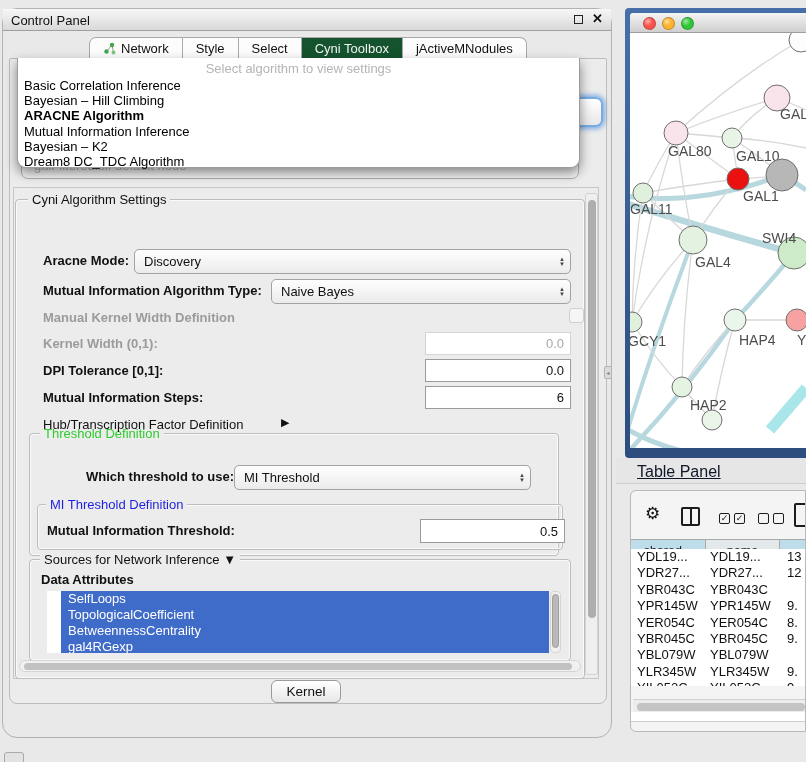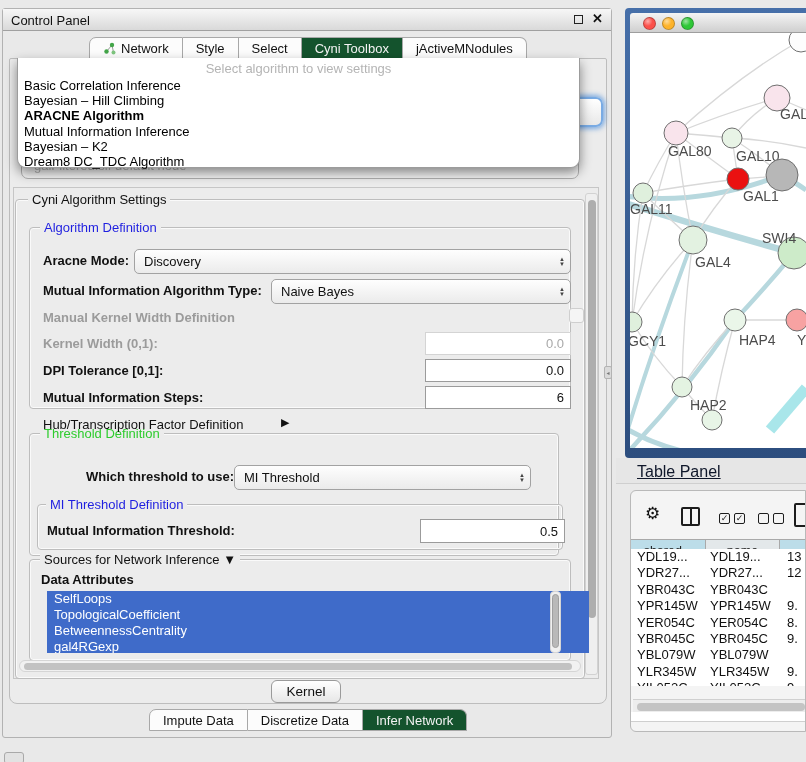--- a/index.html
+++ b/index.html
@@ -1,21 +1,21 @@
 <!DOCTYPE html>
 <html><head>
 <meta charset="utf-8">
 <style>
   html,body{margin:0;padding:0;background:#e9e9e9;}
   *{box-sizing:border-box;font-family:"Liberation Sans",sans-serif;}
   .root{position:relative;width:806px;height:762px;background:#e9e9e9;overflow:hidden;}
   .abs{position:absolute;}
 
   
-  .cp{left:2px;top:8px;width:610px;height:730px;background:#e9e9e9;border:1px solid #b2b2b2;border-radius:3px;}
+  .cp{left:2px;top:8px;width:610px;height:730px;background:#e9e9e9;border:1px solid #b2b2b2;border-radius:15px;}
   .cp-title{left:0;top:0;width:100%;height:22px;background:linear-gradient(#f7f7f7,#d9d9d9);border-bottom:1px solid #a0a0a0;}
   .cp-title-text{left:8px;top:4px;font-size:13px;color:#111;}
   .float-ic{right:28px;top:6px;width:9px;height:9px;border:1.6px solid #222;}
   .close-ic{right:8px;top:2px;font-size:13px;font-weight:bold;color:#111;}
 
   
   .tabbar{left:86px;top:28px;height:22px;display:flex;}
   .tab{height:22px;display:flex;align-items:center;justify-content:center;background:#fcfcfc;border:1px solid #a8a8a8;border-left:none;font-size:13px;color:#111;padding:0 13px;white-space:nowrap;}
   .tab.first{border-left:1px solid #a8a8a8;border-radius:7px 0 0 0;}
   .tab.last{border-radius:0 7px 0 0;}
@@ -52,21 +52,21 @@
   .lbl{font-size:13px;color:#111;white-space:nowrap;z-index:7;}
   .dis{color:#9b9b9b;}
 
   .combo{background:linear-gradient(#fefefe,#ebebeb);border:1px solid #a2a2a2;border-radius:5px;display:flex;align-items:center;font-size:13px;color:#111;padding-left:9px;z-index:7;}
   .spin{position:absolute;right:5px;top:50%;transform:translateY(-50%);display:flex;flex-direction:column;align-items:center;color:#444;font-size:6px;line-height:5px;}
   .input{background:#fff;border:1px solid #9b9b9b;font-size:13px;color:#111;display:flex;align-items:center;justify-content:flex-end;padding-right:6px;z-index:7;}
   .input.dis2{border:1px solid #d4d4d4;color:#a9a9a9;}
   .chk{width:15px;height:15px;background:#f5f5f5;border:1px solid #cfcfcf;border-radius:3px;z-index:7;}
   .tri{font-size:11px;color:#111;z-index:7;}
 
-  .attr-list{left:44px;top:582px;width:542px;height:62px;background:#fff;overflow:hidden;z-index:7;}
+  .attr-list{left:44px;top:582px;width:502px;height:62px;background:#fff;overflow:hidden;z-index:7;padding-left:14px;}
   .attr-item{height:16px;line-height:16px;background:#3f6bc9;color:#fff;font-size:13px;padding-left:7px;white-space:nowrap;}
   .attr-sb{left:547px;top:582px;width:11px;height:62px;background:#f0f0f0;border:1px solid #d5d5d5;border-radius:4px;z-index:7;}
   .attr-thumb{left:1px;top:2px;width:7px;height:54px;background:#b9b9b9;border:1px solid #9f9f9f;border-radius:4px;}
 
   .hsb{left:16px;top:651px;width:562px;height:12px;background:#f1f1f1;border:1px solid #d5d5d5;border-radius:6px;z-index:7;}
   .hsb-thumb{left:4px;top:1.5px;width:548px;height:7px;background:#c2c2c2;border-radius:4px;}
 
   .apply{left:268px;top:671px;width:70px;height:23px;background:linear-gradient(#fff,#e7e7e7);border:1px solid #9a9a9a;border-radius:6px;font-size:13.5px;color:#111;display:flex;align-items:center;justify-content:center;z-index:7;}
 
   .btabs{left:146px;top:700px;height:21px;display:flex;z-index:3;}
@@ -145,23 +145,20 @@
 
     <div class="abs scrollpane"></div>
     <div class="abs vsb">
       <div class="abs vsb-thumb"></div>
     </div>
 
     <div class="abs group g-cyni">
       <span class="legend" style="left:12px;color:#111;">Cyni Algorithm Settings</span>
     </div>
 
-    <div class="abs group g-algo">
-      <span class="legend" style="left:10px;color:#1f1fe0;">Algorithm Definition</span>
-    </div>
     <span class="abs lblb" style="left:40px;top:244px;">Aracne Mode:</span>
     <div class="abs combo" style="left:131px;top:240px;width:437px;height:25px;">
       <span>Discovery</span>
       <span class="spin">▲<br>▼</span>
     </div>
     <span class="abs lblb" style="left:40px;top:274px;">Mutual Information Algorithm Type:</span>
     <div class="abs combo" style="left:268px;top:270px;width:300px;height:25px;">
       <span>Naive Bayes</span>
       <span class="spin">▲<br>▼</span>
     </div>
@@ -214,31 +211,20 @@
       </div>
     <div class="abs attr-sb">
       <div class="abs attr-thumb"></div>
     </div>
 
     <div class="abs hsb">
       <div class="abs hsb-thumb"></div>
     </div>
     <button class="abs apply">Kernel</button>
 
-    <div class="abs btabs">
-      <div class="tab first">
-        <span>Impute Data</span>
-      </div>
-      <div class="tab">
-        <span>Discretize Data</span>
-      </div>
-      <div class="tab sel last">
-        <span>Infer Network</span>
-      </div>
-    </div>
 
     <div class="abs popup">
       <div class="abs popup-head">Select algorithm to view settings</div>
       <div class="abs popup-items" id="popup-items">
           <div class="popup-item">Basic Correlation Inference</div>
           <div class="popup-item">Bayesian – Hill Climbing</div>
           <div class="popup-item bold">ARACNE Algorithm</div>
           <div class="popup-item">Mutual Information Inference</div>
           <div class="popup-item">Bayesian – K2</div>
           <div class="popup-item">Dream8 DC_TDC Algorithm</div>

